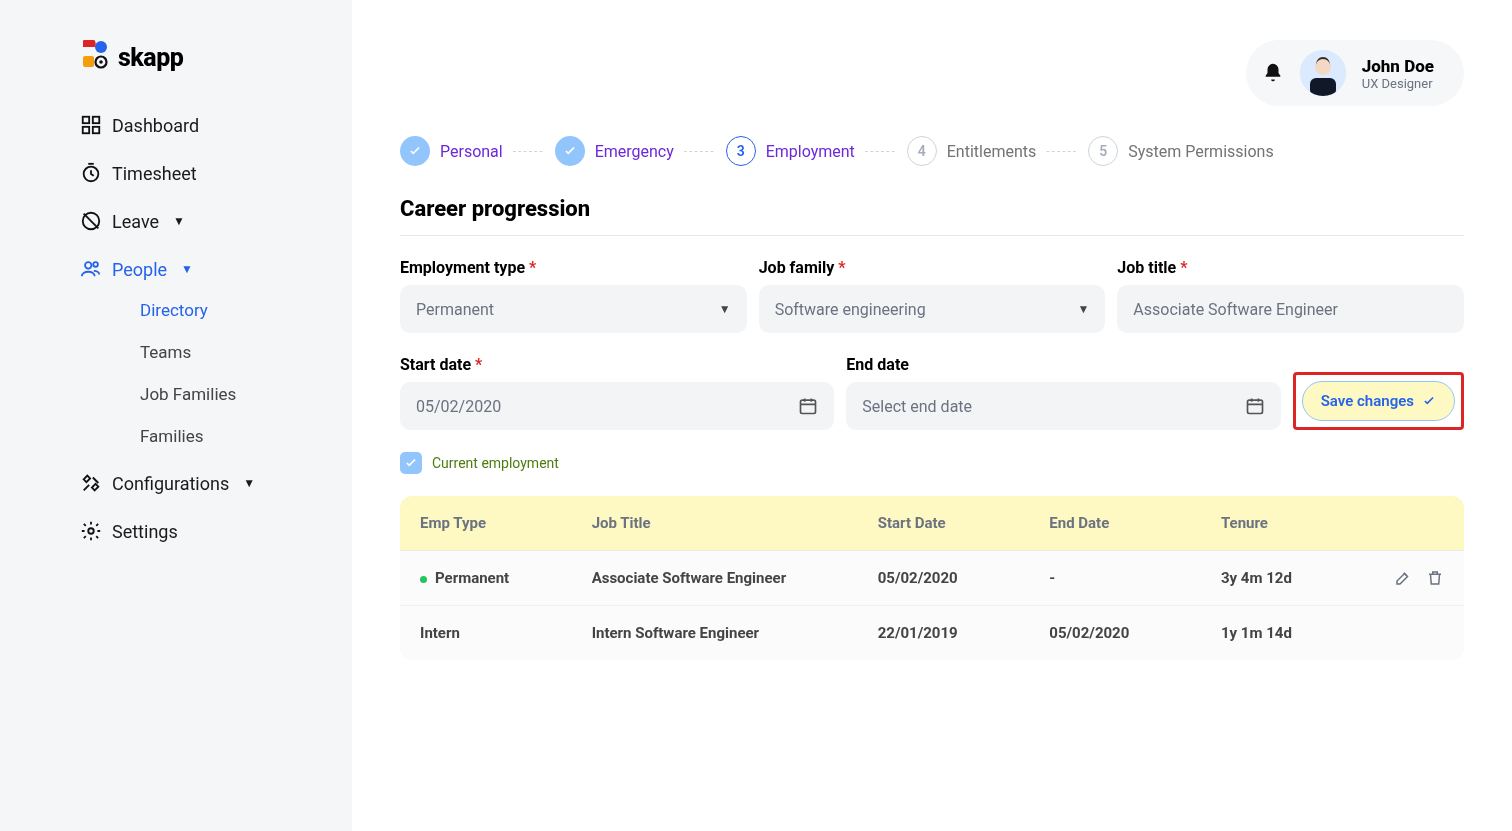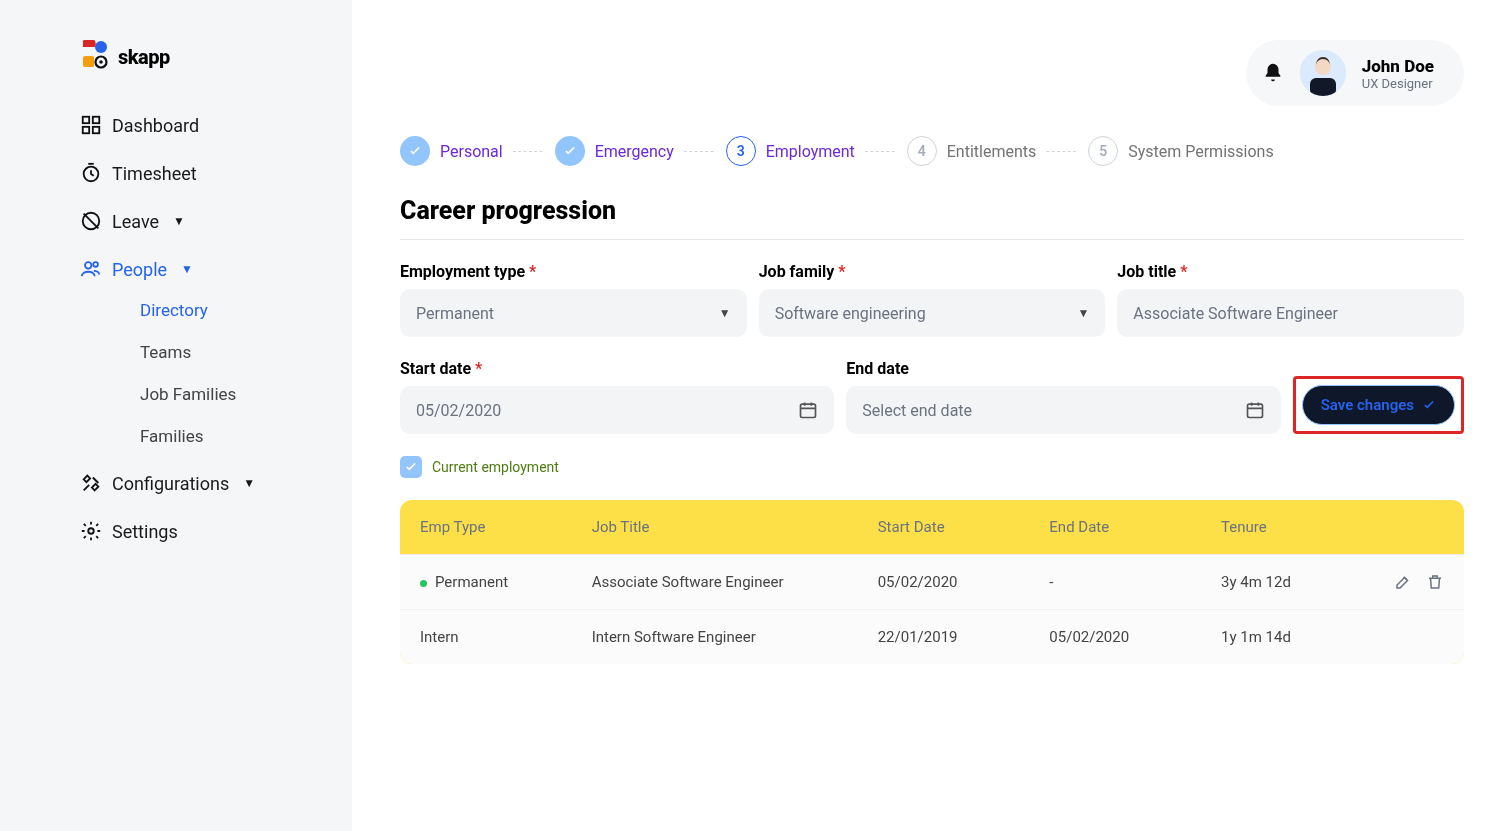--- a/index.html
+++ b/index.html
@@ -1,21 +1,21 @@
 <!DOCTYPE html>
 <html><head>
 <meta charset="utf-8">
 <style>
 * { margin: 0; padding: 0; box-sizing: border-box; font-family: -apple-system, BlinkMacSystemFont, 'Segoe UI', Roboto, Arial, sans-serif; }
 body { background: #fff; display: flex; width: 1512px; height: 831px; overflow: hidden; color: #000; }
 
 .sidebar { width: 352px; background: #f4f6f8; padding: 40px 0; display: flex; flex-direction: column; }
 .logo { display: flex; align-items: center; gap: 8px; padding: 0 80px 40px 80px; }
 .logo-mark svg { width: 30px; height: 30px; }
-.logo-text { font-size: 20px; font-weight: 800; letter-spacing: -0.5px; }
+.logo-text { font-size: 25px; font-weight: 800; letter-spacing: -0.5px; }
 
 .nav { padding-left: 80px; display: flex; flex-direction: column; gap: 26px; }
 .nav-item { display: flex; align-items: center; gap: 10px; font-size: 18px; font-weight: 400; color: #1a1a1a; cursor: pointer; text-align: right; }
 .nav-item.active { color: #2563eb; }
 .nav-item .icon { width: 22px; height: 22px; display: inline-flex; align-items: center; justify-content: center; }
 .chev { font-size: 12px; margin-left: 4px; }
 .subnav { display: flex; flex-direction: column; gap: 22px; padding-left: 60px; margin-top: -6px; }
 .subnav-item { font-size: 17px; color: #444; cursor: pointer; }
 .subnav-item.active { color: #2563eb; }
 
@@ -38,42 +38,42 @@
 .step { display: flex; align-items: center; gap: 10px; }
 .step-dot { width: 30px; height: 30px; border-radius: 50%; display:inline-flex; align-items:center; justify-content:center; font-size: 14px; font-weight:600; }
 .step-dot.done { background: #93c5fd; color: #fff; }
 .step-dot.current { border: 1.5px solid #2563eb; color: #2563eb; background: #fff; }
 .step-dot.pending { border: 1.5px solid #cfd3d8; color: #a6adba; background: #fff; }
 .step-label { font-size: 16px; }
 .step-label.active { color: #6d28d9; }
 .step-label.pending { color: #737373; }
 .step-sep { color: #cfd3d8; letter-spacing: 2px; font-size: 12px; }
 
-.section-title { font-size: 25px; font-weight: 800; margin-bottom: 14px; }
+.section-title { font-size: 22px; font-weight: 800; margin-bottom: 14px; }
 .divider { border: none; border-top: 1px solid #e5e7eb; margin-bottom: 22px; }
 
 .form-row { display: flex; gap: 12px; margin-bottom: 22px; align-items: flex-end; }
 .field { flex: 1; display: flex; flex-direction: column; gap: 8px; }
 .field-label { font-size: 16px; font-weight: 700; }
 .req { color: #dc2626; }
 .control { background: #f3f4f6; border-radius: 10px; height: 48px; padding: 0 16px; display:flex; align-items:center; justify-content:space-between; color: #6b7280; font-size: 16px; cursor:pointer; }
 .control.text { color: #6b7280; }
 .control .value { color: #6b7280; }
 .caret-down { font-size: 12px; color:#444; }
 .cal-icon { width: 20px; height: 20px; color:#555; display:inline-flex; }
 
 .save-wrap { border: 3px solid #dc2626; padding: 6px; border-radius: 4px; }
-.save-btn { background: #0f172a; color: #2563eb; border: 1.5px solid #93c5fd; border-radius: 999px; padding: 10px 18px; font-size: 15px; font-weight: 600; display:inline-flex; align-items:center; gap:8px; cursor:pointer; }
+.save-btn { background: #fef9c3; color: #2563eb; border: 1.5px solid #93c5fd; border-radius: 999px; padding: 10px 18px; font-size: 15px; font-weight: 600; display:inline-flex; align-items:center; gap:8px; cursor:pointer; }
 .save-btn svg { width: 14px; height: 14px; }
 
 .check-row { display:flex; align-items:center; gap:10px; margin-bottom: 22px; }
 .checkbox { width:22px; height:22px; background:#93c5fd; border-radius:5px; display:inline-flex; align-items:center; justify-content:center; color:#fff; cursor:pointer; }
 .check-label { font-size: 14px; color:#4d7c0f; }
 
-.table { background:#fde047; border-radius:12px; overflow:hidden; }
+.table { background:#fef9c3; border-radius:12px; overflow:hidden;font-weight:bold; }
 .thead, .trow { display:grid; grid-template-columns: 1.2fr 2fr 1.2fr 1.2fr 1fr 80px; align-items:center; padding: 18px 20px; }
 .thead { color:#6b7280; font-size:15px; border-bottom:1px solid #e9ebee; }
 .trow { color:#444; font-size:15px; border-bottom:1px solid #eef0f2; background:#fbfbfc; }
 .trow:last-child { border-bottom:none; }
 .dot-green { width:7px; height:7px; border-radius:50%; background:#22c55e; display:inline-block; margin-right:8px; vertical-align:middle; }
 .row-actions { display:flex; gap:14px; justify-content:flex-end; color:#6b7280; }
 .row-actions span { cursor:pointer; display:inline-flex; }
 </style>
 </head>
 <body>

